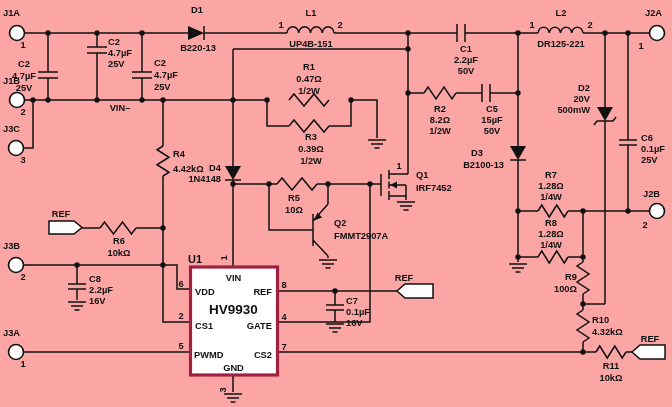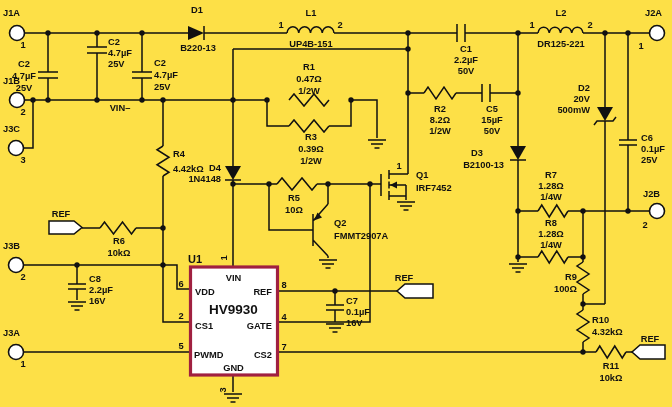--- a/index.html
+++ b/index.html
@@ -1,16 +1,16 @@
 <!DOCTYPE html>
 <html><head>
 <meta charset="utf-8">
 <style>
   html,body{margin:0;padding:0;background:#fff;}
-  .stage{position:relative;width:672px;height:407px;background:#fde047;overflow:hidden;}
+  .stage{position:relative;width:672px;height:407px;background:#fca5a5;overflow:hidden;}
   svg text{font-family:"Liberation Sans",sans-serif;font-size:9.3px;font-weight:bold;fill:#111;}
   svg text.mid{text-anchor:middle}
   svg text.end{text-anchor:end}
   svg text.icref{font-size:11px}
   svg text.icpart{font-size:13.5px}
   .wire{stroke:#111;stroke-width:1.5;fill:none}
   .sym{stroke:#111;stroke-width:1.5;fill:none}
   .fil{fill:#111;stroke:none}
   .dot{fill:#111;stroke:none}
   .conn{fill:#fff;stroke:#111;stroke-width:1.6}

